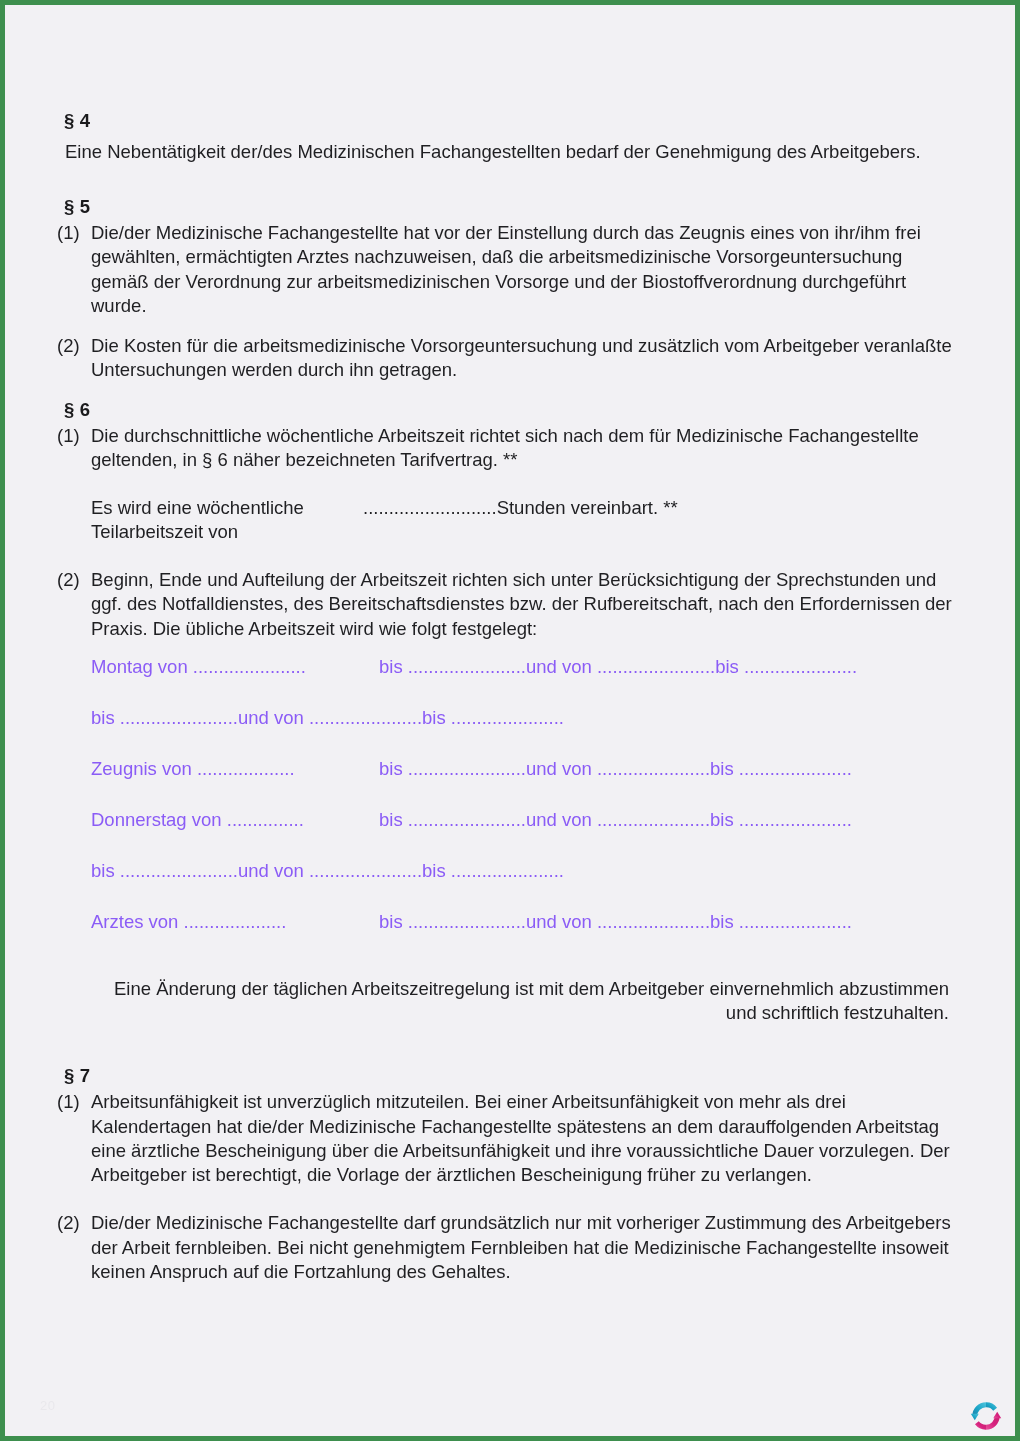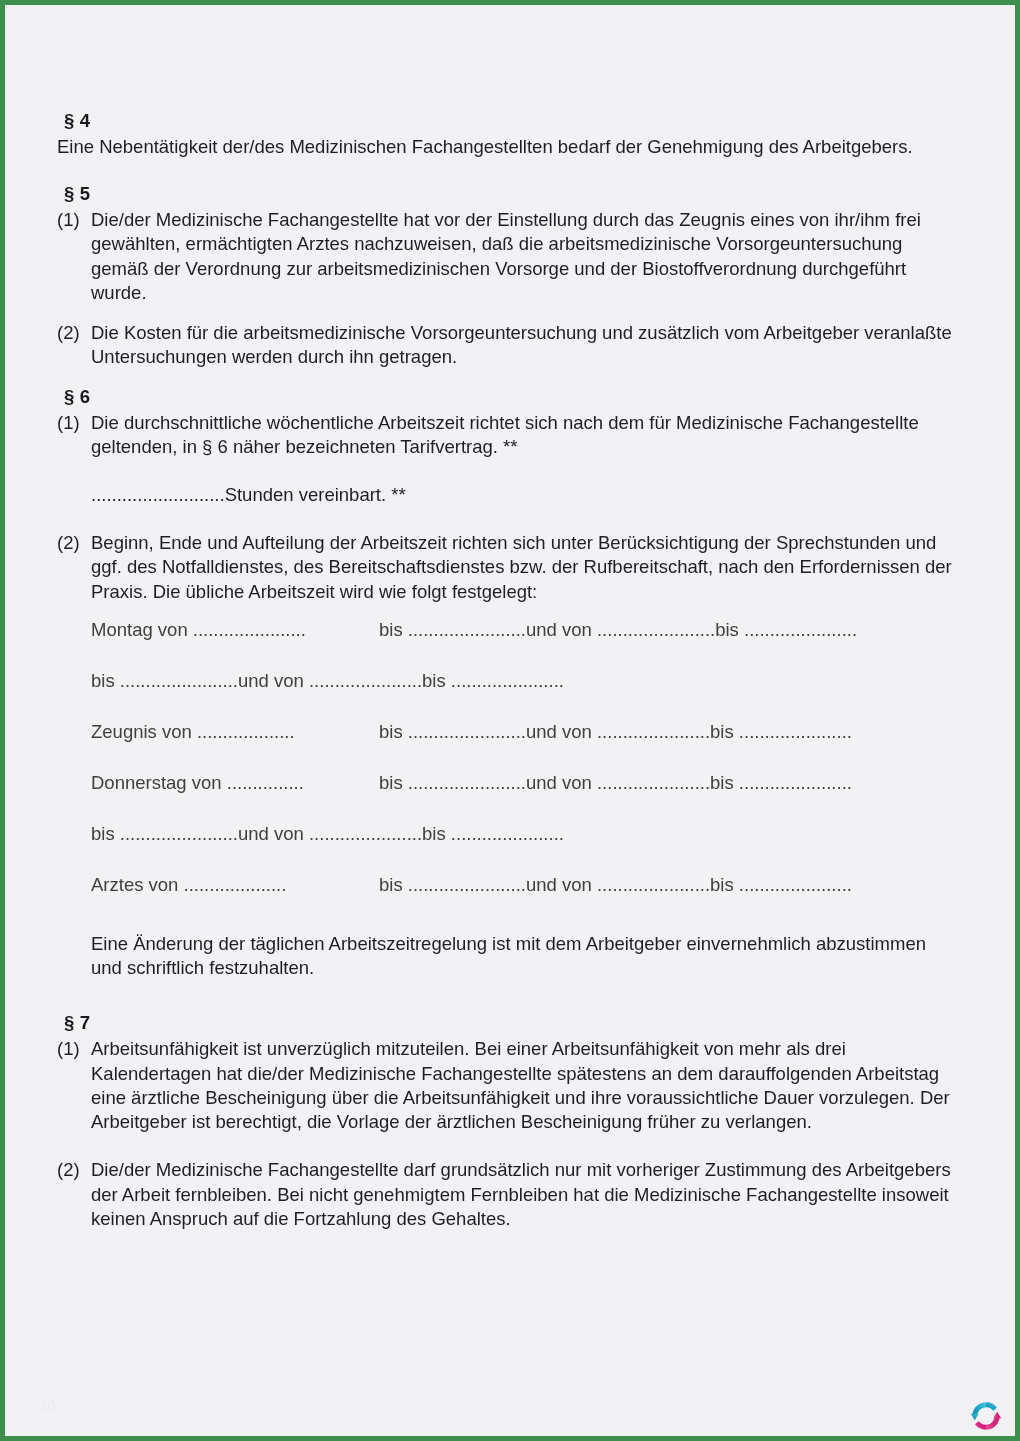--- a/index.html
+++ b/index.html
@@ -58,41 +58,41 @@
     text-align: left;
   }
   .para .body {
     flex: 1 1 auto;
   }
 
   .plain {
     font-size: 18.5px;
     line-height: 1.31;
     color: #1f1f22;
-    margin: 0;
-  }
-
-  .indent-1 { margin-left: 34px; }
+    margin: 8px;
+  }
+
+  .indent-1 { margin-left: 34px; text-align: right; }
 
   .gap-xs { height: 8px; }
   .gap-s  { height: 16px; }
   .gap-m  { height: 24px; }
   .gap-l  { height: 32px; }
 
   
   .schedule {
     margin-left: 34px;
     margin-top: 14px;
   }
   .schedule-row {
     display: flex;
     align-items: baseline;
     font-size: 18.5px;
     line-height: 1.3;
-    color: #404040;
+    color: #8b5cf6;
     height: 51px;
   }
   .schedule-row .col-day {
     flex: 0 0 auto;
     width: 288px;
     white-space: nowrap;
     overflow: hidden;
   }
   .schedule-row .col-rest {
     flex: 1 1 auto;
@@ -167,20 +167,21 @@
         <div class="section-heading">§ 6</div>
 
         <div class="para">
           <span class="marker">(1)</span>
           <span class="body">Die durchschnittliche wöchentliche Arbeitszeit richtet sich nach dem für Medizinische Fachangestellte geltenden, in § 6 näher bezeichneten Tarifvertrag. **</span>
         </div>
 
         <div class="gap-m"></div>
 
         <div class="hours-line">
+          <span class="lead">Es wird eine wöchentliche Teilarbeitszeit von</span>
           <span class="fill">..........................Stunden vereinbart. **</span>
         </div>
 
         <div class="gap-m"></div>
 
         <div class="para">
           <span class="marker">(2)</span>
           <span class="body">Beginn, Ende und Aufteilung der Arbeitszeit richten sich unter Berücksichtigung der Sprechstunden und ggf. des Notfalldienstes, des Bereitschaftsdienstes bzw. der Rufbereitschaft, nach den Erfordernissen der Praxis. Die übliche Arbeitszeit wird wie folgt festgelegt:</span>
         </div>
 

